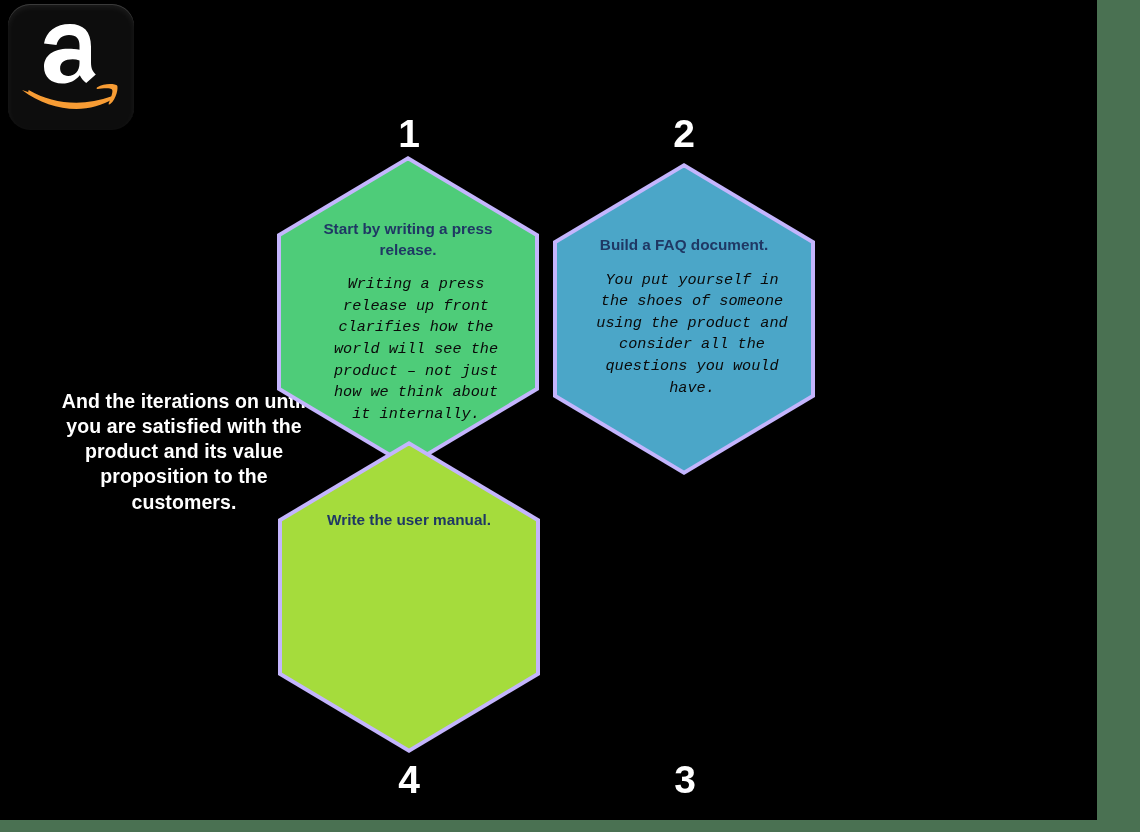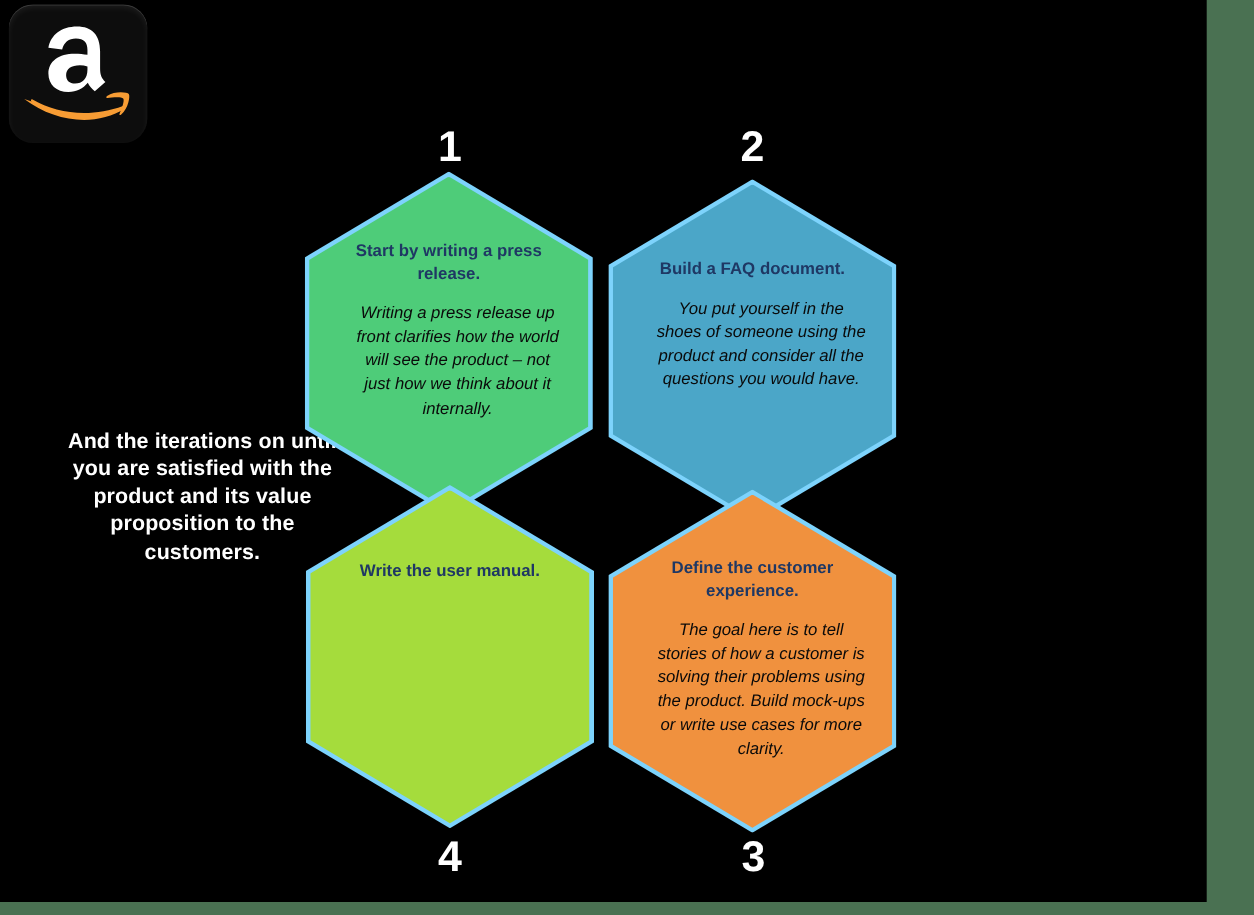--- a/index.html
+++ b/index.html
@@ -65,21 +65,21 @@
     font-size: 19.5px;
     font-weight: bold;
     line-height: 1.29;
     text-align: center;
     letter-spacing: 0.1px;
   }
   .hex-outer {
     position: absolute;
     width: 262px;
     height: 312px;
-    background: #7dd3fc;
+    background: #c4b5fd;
     -webkit-clip-path: polygon(50% 0%, 100% 25%, 100% 75%, 50% 100%, 0% 75%, 0% 25%);
     clip-path: polygon(50% 0%, 100% 25%, 100% 75%, 50% 100%, 0% 75%, 0% 25%);
   }
   .hex-inner {
     position: absolute;
     left: 4px;
     top: 4.5px;
     width: 254px;
     height: 303px;
     -webkit-clip-path: polygon(50% 0%, 100% 25%, 100% 75%, 50% 100%, 0% 75%, 0% 25%);
@@ -98,21 +98,21 @@
     font-weight: bold;
     line-height: 1.35;
     font-family: "Liberation Sans", sans-serif;
   }
   .hex-body {
     color: #0a0a0a;
     font-size: 15.2px;
     font-style: italic;
     line-height: 1.42;
     margin-top: 14px;
-    font-family: Liberation Sans, sans-serif;
+    font-family: Liberation Mono, monospace;
     margin-left: 16px;
   }
 
   
   #hex-1-outer { left: 277px; top: 156px; }
   #hex-2-outer { left: 553px; top: 163px; }
   #hex-4-outer { left: 278px; top: 441px; }
   #hex-3-outer { left: 553px; top: 445px; }
 
   #hex-1-text { top: 63px; }
@@ -160,21 +160,14 @@
     </div>
   </div>
 
   <div class="hex-outer" id="hex-4-outer">
     <div class="hex-inner" style="background: rgb(165, 220, 60);"></div>
     <div class="hex-text" id="hex-4-text">
       <div class="hex-title">Write the user manual.</div>
     </div>
   </div>
 
-  <div class="hex-outer" id="hex-3-outer">
-    <div class="hex-inner" style="background: rgb(240, 145, 62);"></div>
-    <div class="hex-text" id="hex-3-text">
-      <div class="hex-title">Define the customer experience.</div>
-      <div class="hex-body">The goal here is to tell stories of how a customer is solving their problems using the product. Build mock-ups or write use cases for more clarity.</div>
-    </div>
-  </div>
 
 </div>
 
 </body></html>

